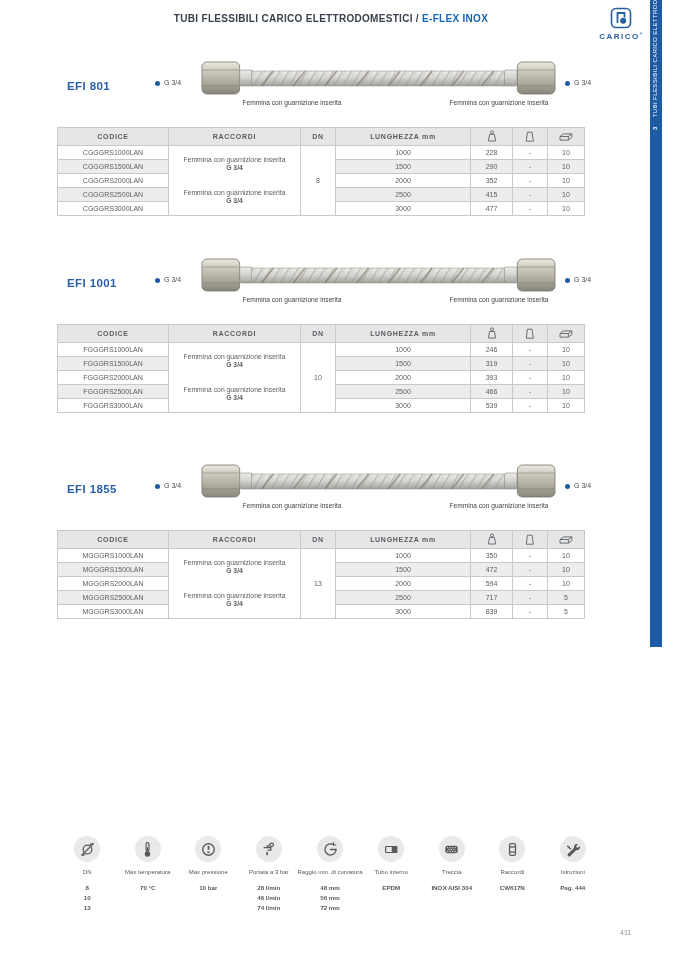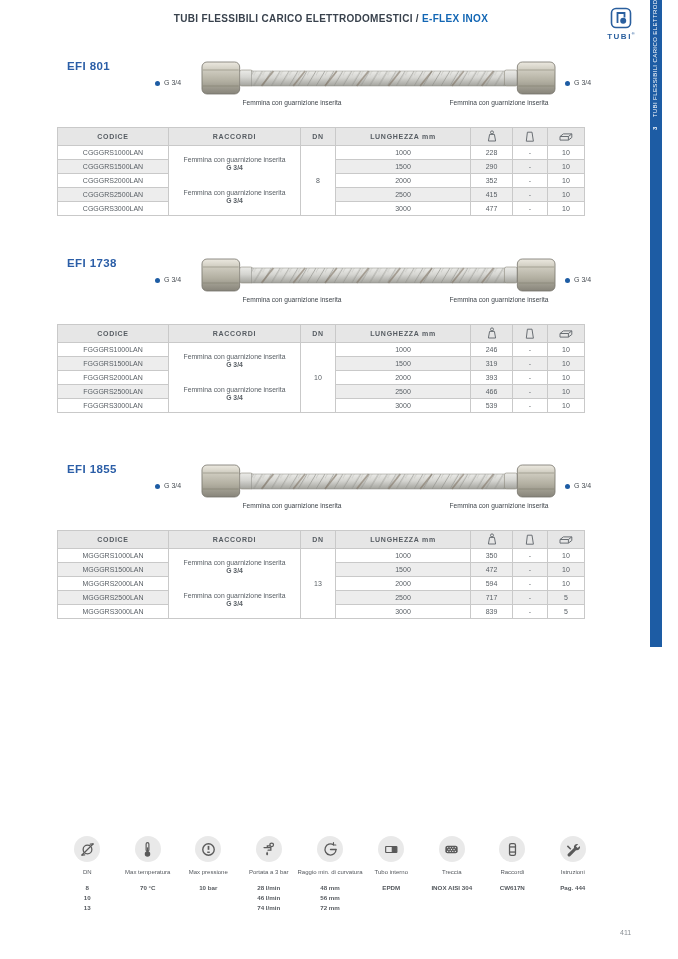--- a/index.html
+++ b/index.html
@@ -23,21 +23,21 @@
   .side-tab-text .tab-title {margin-left:9px; font-weight:normal;}
   .side-tab-text .tab-num {font-weight:bold;}
 
   
   .product-section {position:absolute; left:57px; width:564px;}
   .product-section:nth-of-type(1){top:56px;}
   .product-section:nth-of-type(2){top:253px;}
   .product-section:nth-of-type(3){top:459px;}
 
   .hose-row {position:relative; height:54px;}
-  .model {position:absolute; left:10px; top:4px; margin:0; font-size:11.5px; font-weight:bold;
+  .model {position:absolute; left:10px; top:24px; margin:0; font-size:11.5px; font-weight:bold;
           color:#2b5ea7; letter-spacing:0.4px;}
   .g-label {position:absolute; top:23px; font-size:7px; color:#474d53; white-space:nowrap;}
   .g-label .dot {display:inline-block; width:5px; height:5px; border-radius:50%;
                  background:#1d5ca4; margin-right:4px; vertical-align:-0.5px;}
   .g-left {left:98px;}
   .g-right {left:508px;}
   .hose {position:absolute; left:143px; top:0; width:357px; height:46px;}
   .hose svg {display:block; width:100%; height:100%;}
   .caption {position:absolute; top:43px; font-size:6.6px; color:#3f454b; text-align:center; width:180px;}
   .cap-left {left:145px;}
@@ -79,21 +79,21 @@
     <span>TUBI FLESSIBILI CARICO ELETTRODOMESTICI /</span>
     <span class="accent">E-FLEX INOX</span>
   </div>
 
   <div class="logo">
     <svg class="logo-mark" width="22" height="22" viewBox="0 0 22 22">
       <rect x="1.5" y="1.5" width="19" height="19" rx="4.5" fill="none" stroke="#2a5f9e" stroke-width="1.6"></rect>
       <path d="M7.5 16 V6 H14.5 V10.5" fill="none" stroke="#2a5f9e" stroke-width="1.8"></path>
       <circle cx="13.2" cy="13.8" r="3" fill="#2a5f9e"></circle>
     </svg>
-    <div class="logo-text"><span>TUBI</span><sup>®</sup></div>
+    <div class="logo-text"><span>CARICO</span><sup>®</sup></div>
   </div>
 
   <div class="side-tab"></div>
   <div class="side-tab-text">
     <span class="tab-num">3</span><span class="tab-title">TUBI FLESSIBILI CARICO ELETTRODOMESTICI</span>
   </div>
 
   <div id="sections-host">
   <section class="product-section">
     <div class="hose-row">
@@ -229,21 +229,21 @@
               <td>477</td>
               <td>-</td>
               <td>10</td>
             </tr>
           </tbody>
     </table>
   </section>
 
   <section class="product-section">
     <div class="hose-row">
-      <h2 class="model">EFI 1738</h2>
+      <h2 class="model">EFI 1001</h2>
       <div class="g-label g-left"><span class="dot"></span><span>G 3/4</span></div>
       <div class="hose">
         <svg viewBox="0 0 360 46" preserveAspectRatio="none">
           <defs>
             <linearGradient id="nutg" x1="0" y1="0" x2="0" y2="1">
               <stop offset="0" stop-color="#ece9e0"></stop>
                   <stop offset="0.25" stop-color="#cfccc0"></stop>
               <stop offset="0.6" stop-color="#b2afa1"></stop>
                   <stop offset="1" stop-color="#87847a"></stop>
             </linearGradient>

